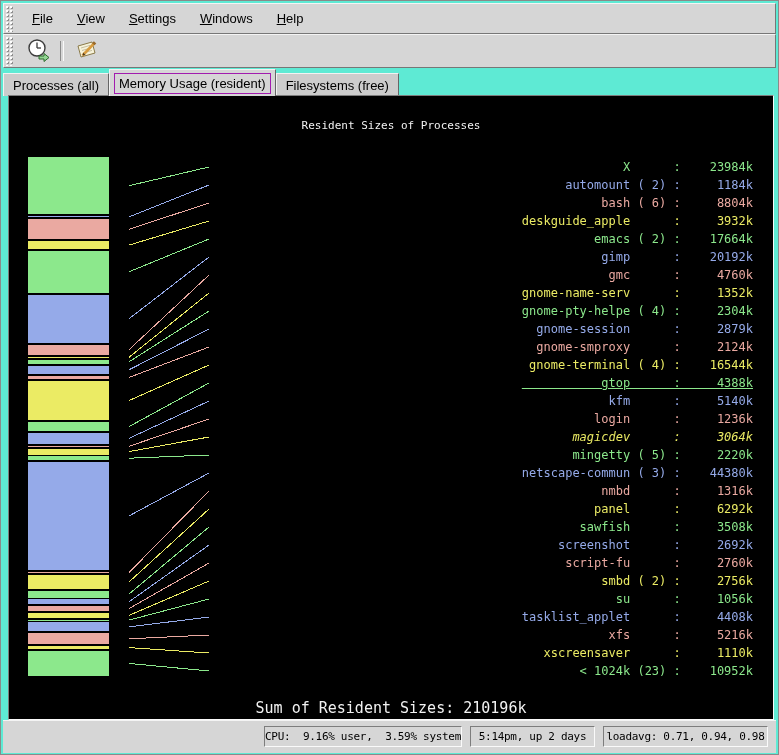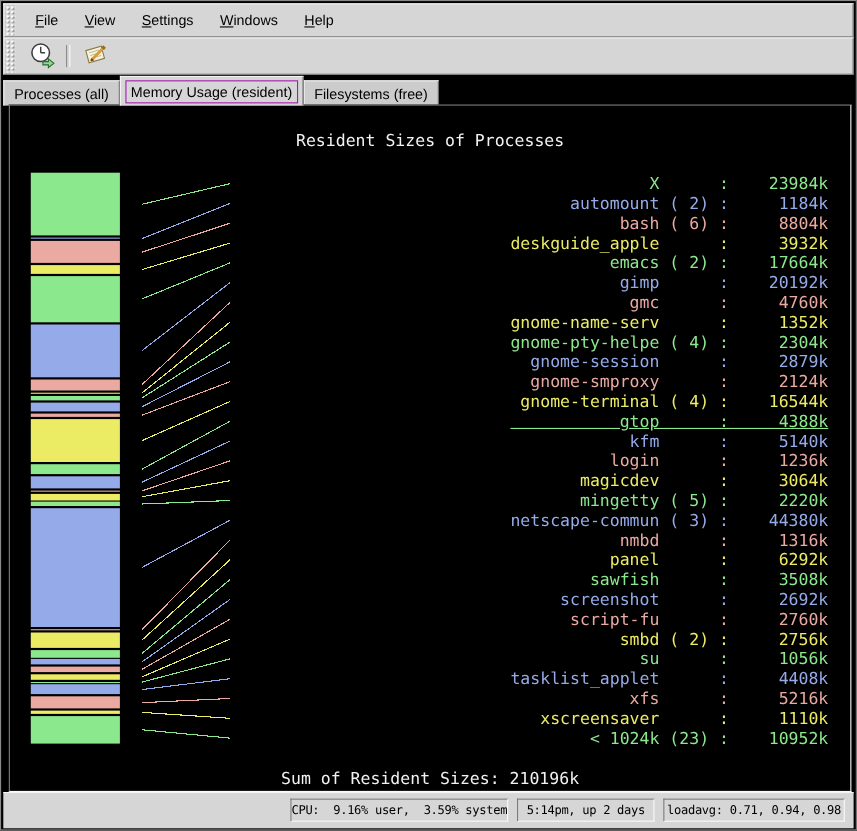--- a/index.html
+++ b/index.html
@@ -1,18 +1,18 @@
 <!DOCTYPE html>
 <html><head>
 <meta charset="utf-8">
 <style>
   html,body{margin:0;padding:0;background:#888;}
   .window{
     position:relative; width:779px; height:755px;
-    background:#000000; overflow:hidden;
+    background:#5eead4; overflow:hidden;
     font-family:"Liberation Sans", sans-serif;
     border:1px solid #8a8a8a; box-sizing:border-box;
   }
   
   .bar{
     position:absolute; left:2px; right:2px;
     border:1px solid; border-color:#f4f4f4 #777 #777 #f4f4f4;
     background:#d6d6d6; display:flex; align-items:center;
   }
   .menubar{ top:2px; height:29px; }
@@ -55,39 +55,39 @@
   }
   
   .chart-panel{
     position:absolute; left:7px; top:94px; width:766px; height:625px;
     background:#000; box-sizing:border-box;
     border:1px solid; border-color:#7d7d7d #fafafa #fafafa #7d7d7d;
     font-family:"DejaVu Sans Mono", monospace;
   }
   .chart-title{
     position:absolute; top:23px; left:0; width:100%; text-align:center;
-    color:#f2f2f2; font-size:15px; white-space:pre;
+    color:#f2f2f2; font-size:11px; white-space:pre;
   }
   .sum-line{
     position:absolute; top:603px; left:0; width:100%; text-align:center;
     color:#f2f2f2; font-size:15px; white-space:pre;
   }
   .stackbar{ position:absolute; left:19px; top:60px; width:81px; height:521px; }
   .seg{
     position:absolute; left:0; width:81px;
     background-image:
       radial-gradient(rgba(255,255,255,.8) .7px, transparent 1.15px),
       radial-gradient(rgba(255,255,255,.5) .7px, transparent 1.15px);
     background-size:13px 11px,13px 11px;
     background-position:2px 4px,8px 9px;
   }
   svg.lines{ position:absolute; left:0; top:0; }
   .plist{ position:absolute; top:62px; right:20px; text-align:right; }
   .prow{
-    height:18px; line-height:18px; font-size:15px; white-space:pre; cursor:default;
+    height:18px; line-height:18px; font-size:12px; white-space:pre; cursor:default;
   }
   
   .statusbar{
     position:absolute; left:2px; right:2px; top:719px; height:32px;
     border-top:1px solid #f4f4f4; background:#d6d6d6;
   }
   .spanel{
     position:absolute; top:5px; height:21px; box-sizing:border-box;
     border:1px solid; border-color:#7d7d7d #fafafa #fafafa #7d7d7d;
     background:#d6d6d6; color:#000;
@@ -222,21 +222,21 @@
         <div class="prow" style="color: rgb(149, 170, 233);">           gimp      :    20192k</div>
         <div class="prow" style="color: rgb(234, 169, 161);">            gmc      :     4760k</div>
         <div class="prow" style="color: rgb(235, 235, 100);">gnome-name-serv      :     1352k</div>
         <div class="prow" style="color: rgb(140, 232, 140);">gnome-pty-helpe ( 4) :     2304k</div>
         <div class="prow" style="color: rgb(149, 170, 233);">  gnome-session      :     2879k</div>
         <div class="prow" style="color: rgb(234, 169, 161);">  gnome-smproxy      :     2124k</div>
         <div class="prow" style="color: rgb(235, 235, 100);"> gnome-terminal ( 4) :    16544k</div>
         <div class="prow" style="color: rgb(140, 232, 140); text-decoration: underline;">           gtop      :     4388k</div>
         <div class="prow" style="color: rgb(149, 170, 233);">            kfm      :     5140k</div>
         <div class="prow" style="color: rgb(234, 169, 161);">          login      :     1236k</div>
-        <div class="prow" style="color: rgb(235, 235, 100);">       magicdev      :     3064k</div>
+        <div class="prow" style="color: rgb(235, 235, 100); font-style: italic;">       magicdev      :     3064k</div>
         <div class="prow" style="color: rgb(140, 232, 140);">       mingetty ( 5) :     2220k</div>
         <div class="prow" style="color: rgb(149, 170, 233);">netscape-commun ( 3) :    44380k</div>
         <div class="prow" style="color: rgb(234, 169, 161);">           nmbd      :     1316k</div>
         <div class="prow" style="color: rgb(235, 235, 100);">          panel      :     6292k</div>
         <div class="prow" style="color: rgb(140, 232, 140);">        sawfish      :     3508k</div>
         <div class="prow" style="color: rgb(149, 170, 233);">     screenshot      :     2692k</div>
         <div class="prow" style="color: rgb(234, 169, 161);">      script-fu      :     2760k</div>
         <div class="prow" style="color: rgb(235, 235, 100);">           smbd ( 2) :     2756k</div>
         <div class="prow" style="color: rgb(140, 232, 140);">             su      :     1056k</div>
         <div class="prow" style="color: rgb(149, 170, 233);">tasklist_applet      :     4408k</div>

